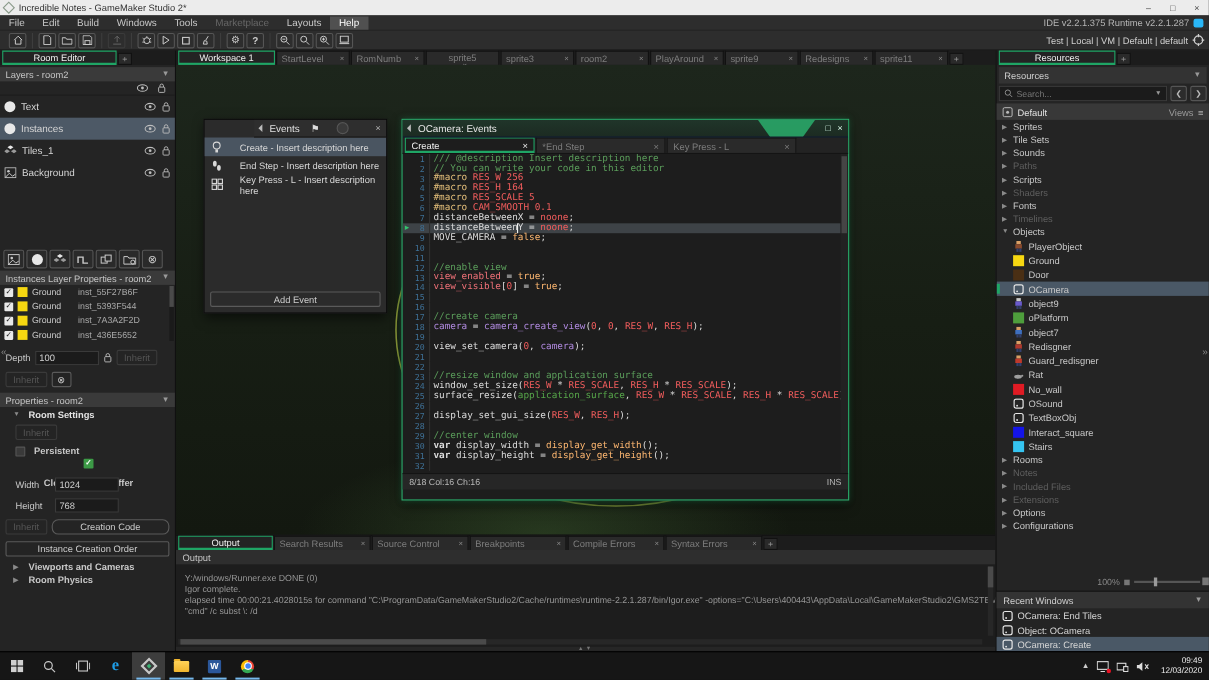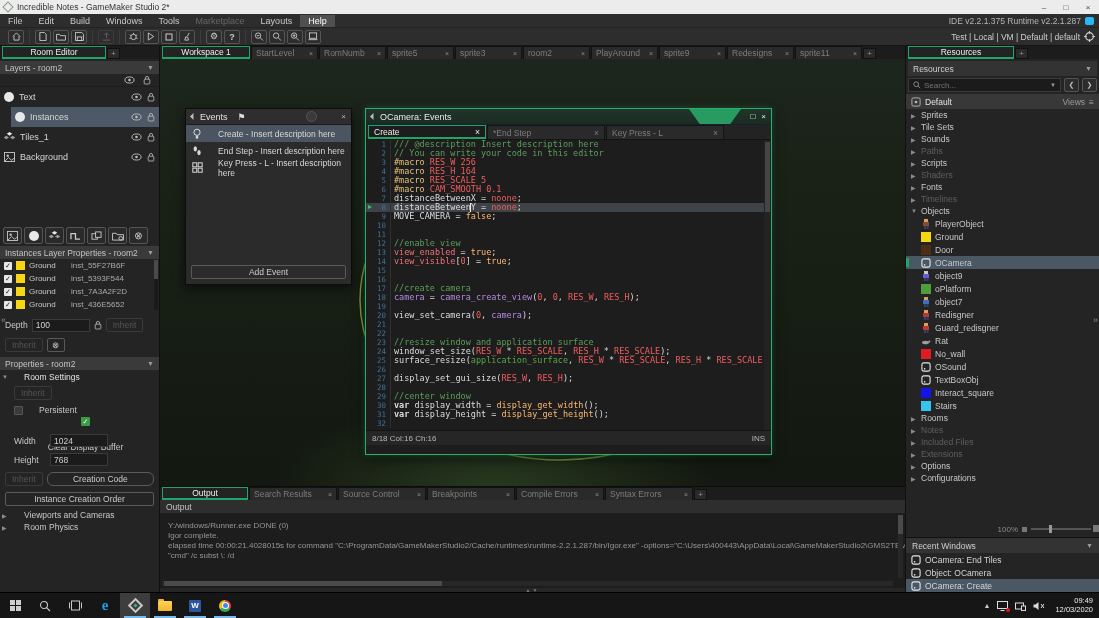--- a/index.html
+++ b/index.html
@@ -36,52 +36,52 @@
   .tab.active{background:#232323;color:#efefef;border:1px solid #1fa565;border-bottom:2px solid #1fa565;flex-direction:column;}
   .tab-plus{width:13px;height:11px;background:#2a2a2a;border:1px solid #111;color:#999;display:flex;align-items:center;justify-content:center;font-size:8px;}
 
   
   .left-panel{position:absolute;top:46px;left:0;width:160px;bottom:26px;background:#242424;border-right:1px solid #101010;display:flex;flex-direction:column;}
   .lp-body{flex:1;display:flex;flex-direction:column;overflow:hidden;}
   .sec-head{height:13px;background:#3a3a3a;color:#c4c4c4;display:flex;align-items:center;padding:0 5px;font-size:8.5px;flex:none;margin-top:2px;}
   .sec-head .chev{margin-left:auto;color:#9a9a9a;font-size:7px;}
   .eyelock-head{height:13px;display:flex;justify-content:flex-end;gap:8px;padding-right:8px;align-items:center;flex:none;border-bottom:1px solid #1d1d1d;}
   .layer-row{height:20px;display:flex;align-items:center;gap:5px;padding:0 4px;flex:none;color:#d5d5d5;font-size:9px;}
-  .layer-row.selected{background:#4d5966;margin-left:11px;}
+  .layer-row.selected{background:#4d5966;}
   .layer-row .grow{flex:1;}
   .lyr-circle{width:10px;height:10px;border-radius:50%;background:#e8e8e8;flex:none;}
   .layer-btns{display:flex;gap:2px;padding:0 3px;margin-top:60px;flex:none;}
   .lbtn{width:19px;height:17px;border:1px solid #555;border-radius:2px;display:flex;align-items:center;justify-content:center;color:#ccc;background:#2a2a2a;}
   .inst-list{flex:none;position:relative;padding-right:6px;}
   .inst-row{height:13px;display:flex;align-items:center;gap:4px;padding:0 4px;font-size:8px;color:#c8c8c8;}
   .inst-row .oname{width:38px;}
   .inst-row .iid{color:#aaa;}
   .cbox{width:8px;height:8px;background:#e8e8e8;color:#222;font-size:7px;line-height:8px;text-align:center;flex:none;border-radius:1px;}
   .swatch{width:9px;height:9px;background:#f6d711;flex:none;}
   .vscroll{position:absolute;right:1px;top:1px;bottom:1px;width:4px;background:#1a1a1a;}
   .vscroll .thumb{position:absolute;top:0;left:0;right:0;height:38%;background:#4a4a4a;}
   .field-row{display:flex;align-items:center;gap:4px;padding:3px 5px;flex:none;font-size:8.5px;color:#c8c8c8;}
   .tinput{background:#1b1b1b;border:1px solid #3a3a3a;color:#d0d0d0;font-size:8.5px;height:13px;width:58px;padding:0 3px;font-family:"Liberation Sans",sans-serif;}
   .btn{border:1px solid #5a5a5a;border-radius:2px;color:#ccc;background:transparent;font-size:8.5px;height:14px;display:flex;align-items:center;justify-content:center;padding:0 6px;font-family:"Liberation Sans",sans-serif;}
   .btn.disabled{border-color:#3a3a3a;color:#555;}
-  .tree-row{height:12px;display:flex;align-items:center;gap:16px;padding:0 2px;font-size:8.5px;color:#c8c8c8;flex:none;}
+  .tree-row{height:12px;display:flex;align-items:center;gap:8px;padding:0 12px;font-size:8.5px;color:#c8c8c8;flex:none;font-weight:bold;}
   .tri{color:#8a8a8a;font-size:6px;width:6px;flex:none;}
   .gcheck{width:9px;height:9px;background:#3c9a46;color:#fff;font-size:7px;line-height:9px;text-align:center;flex:none;border-radius:1px;}
   .ucheck{width:9px;height:9px;background:#3a3a3a;border:1px solid #555;flex:none;border-radius:1px;}
   .lockg{flex:none;}
 
   
   .center{position:absolute;top:46px;left:160px;right:194px;bottom:26px;display:flex;flex-direction:column;}
   .workspace{position:relative;flex:none;height:427px;overflow:hidden;background:linear-gradient(180deg,#1d261c 0%,#171e14 55%,#131810 100%);}
   .workspace::after{content:"";position:absolute;inset:0;background:radial-gradient(ellipse 320px 120px at 45% 100%,rgba(90,140,70,.28),transparent 70%);pointer-events:none;}
   .ws-curve{position:absolute;left:0;top:0;}
 
   
   .fwin{position:absolute;background:#2b2b2b;border:1px solid #0c0c0c;box-shadow:0 4px 10px rgba(0,0,0,.55);z-index:3;}
-  .fwin-title{height:16px;background:#2e2e2e;display:flex;align-items:center;padding:0 5px;gap:4px;color:#e0e0e0;font-size:9px;border-bottom:1px solid #1a1a1a;position:relative;}
+  .fwin-title{height:16px;background:#2e2e2e;display:flex;align-items:center;padding:0 5px;gap:4px;color:#e0e0e0;font-size:9px;border-bottom:1px solid #1a1a1a;position:relative;margin-left:45px;}
   .collapse-tri{width:0;height:0;border-left:5px solid #bbb;border-top:5px solid transparent;transform:rotate(45deg);flex:none;}
   .fwin-title .fx{margin-left:auto;color:#bbb;font-size:8px;}
   .notch{position:absolute;right:34px;top:2px;width:11px;height:11px;border-radius:50%;background:#3a3a3a;border:1px solid #555;}
   .event-row{height:17px;display:flex;align-items:center;gap:15px;padding:0 5px;color:#d8d8d8;font-size:8.5px;}
   .event-row.selected{background:#4a5561;}
   .eicon{width:12px;height:12px;display:flex;align-items:center;justify-content:center;flex:none;}
   .addevent-wrap{position:absolute;bottom:5px;left:5px;right:5px;}
   .addevent-wrap .btn{width:100%;}
 
   
@@ -526,21 +526,21 @@
           <span class="tx">×</span>
         </div>
         <div class="tab" style="width:67px;">
           <span>StartLevel</span>
           <span class="tx">×</span>
         </div>
         <div class="tab" style="width:67px;">
           <span>RomNumb</span>
           <span class="tx">×</span>
         </div>
-        <div class="tab" style="width:67px;">
+        <div class="tab" style="width:67px;flex-direction:column;">
           <span>sprite5</span>
           <span class="tx">×</span>
         </div>
         <div class="tab" style="width:67px;">
           <span>sprite3</span>
           <span class="tx">×</span>
         </div>
         <div class="tab" style="width:67px;">
           <span>room2</span>
           <span class="tx">×</span>

